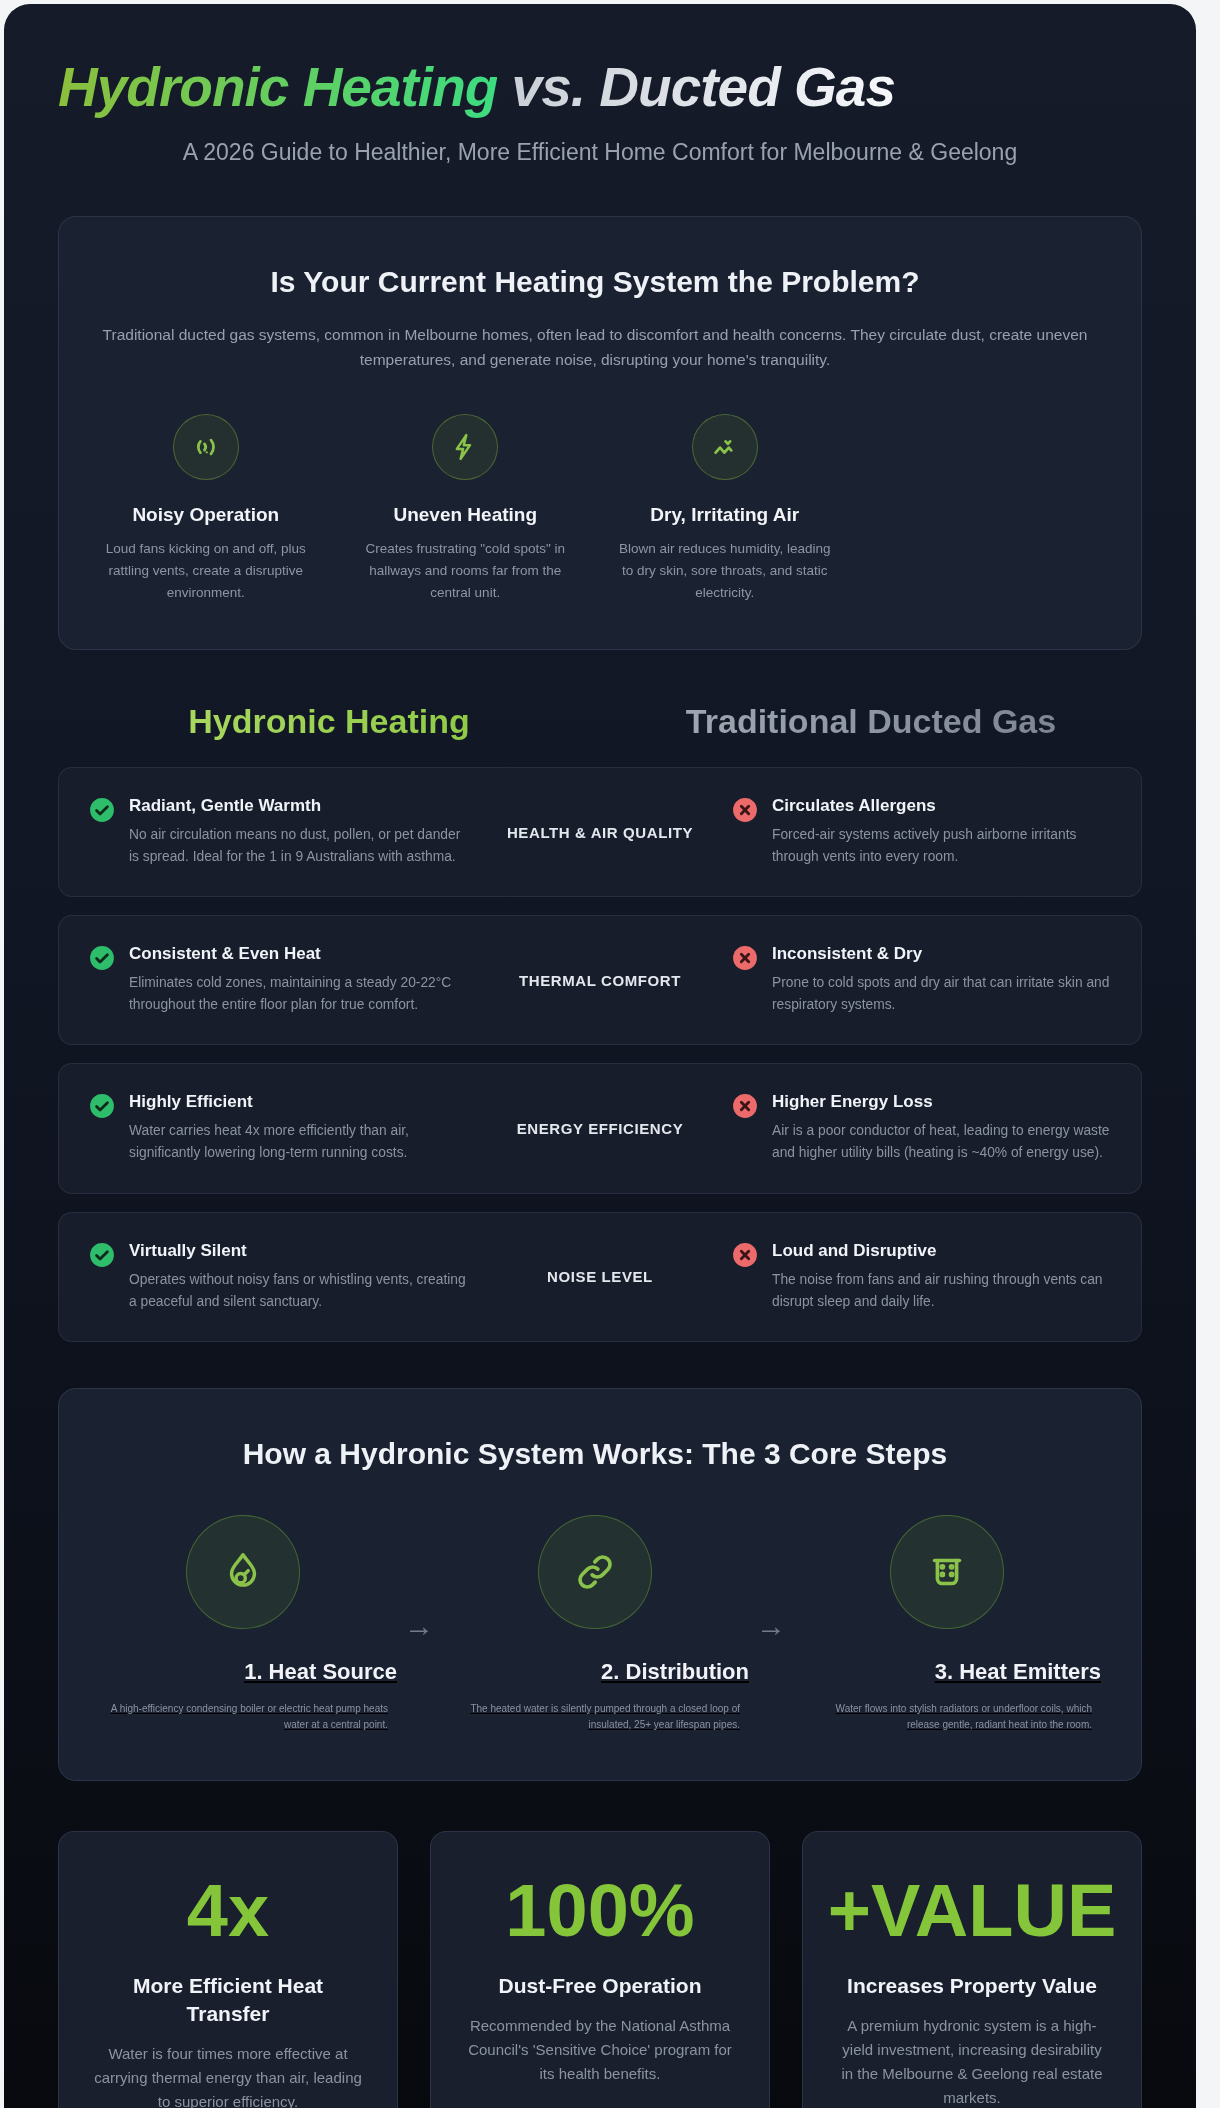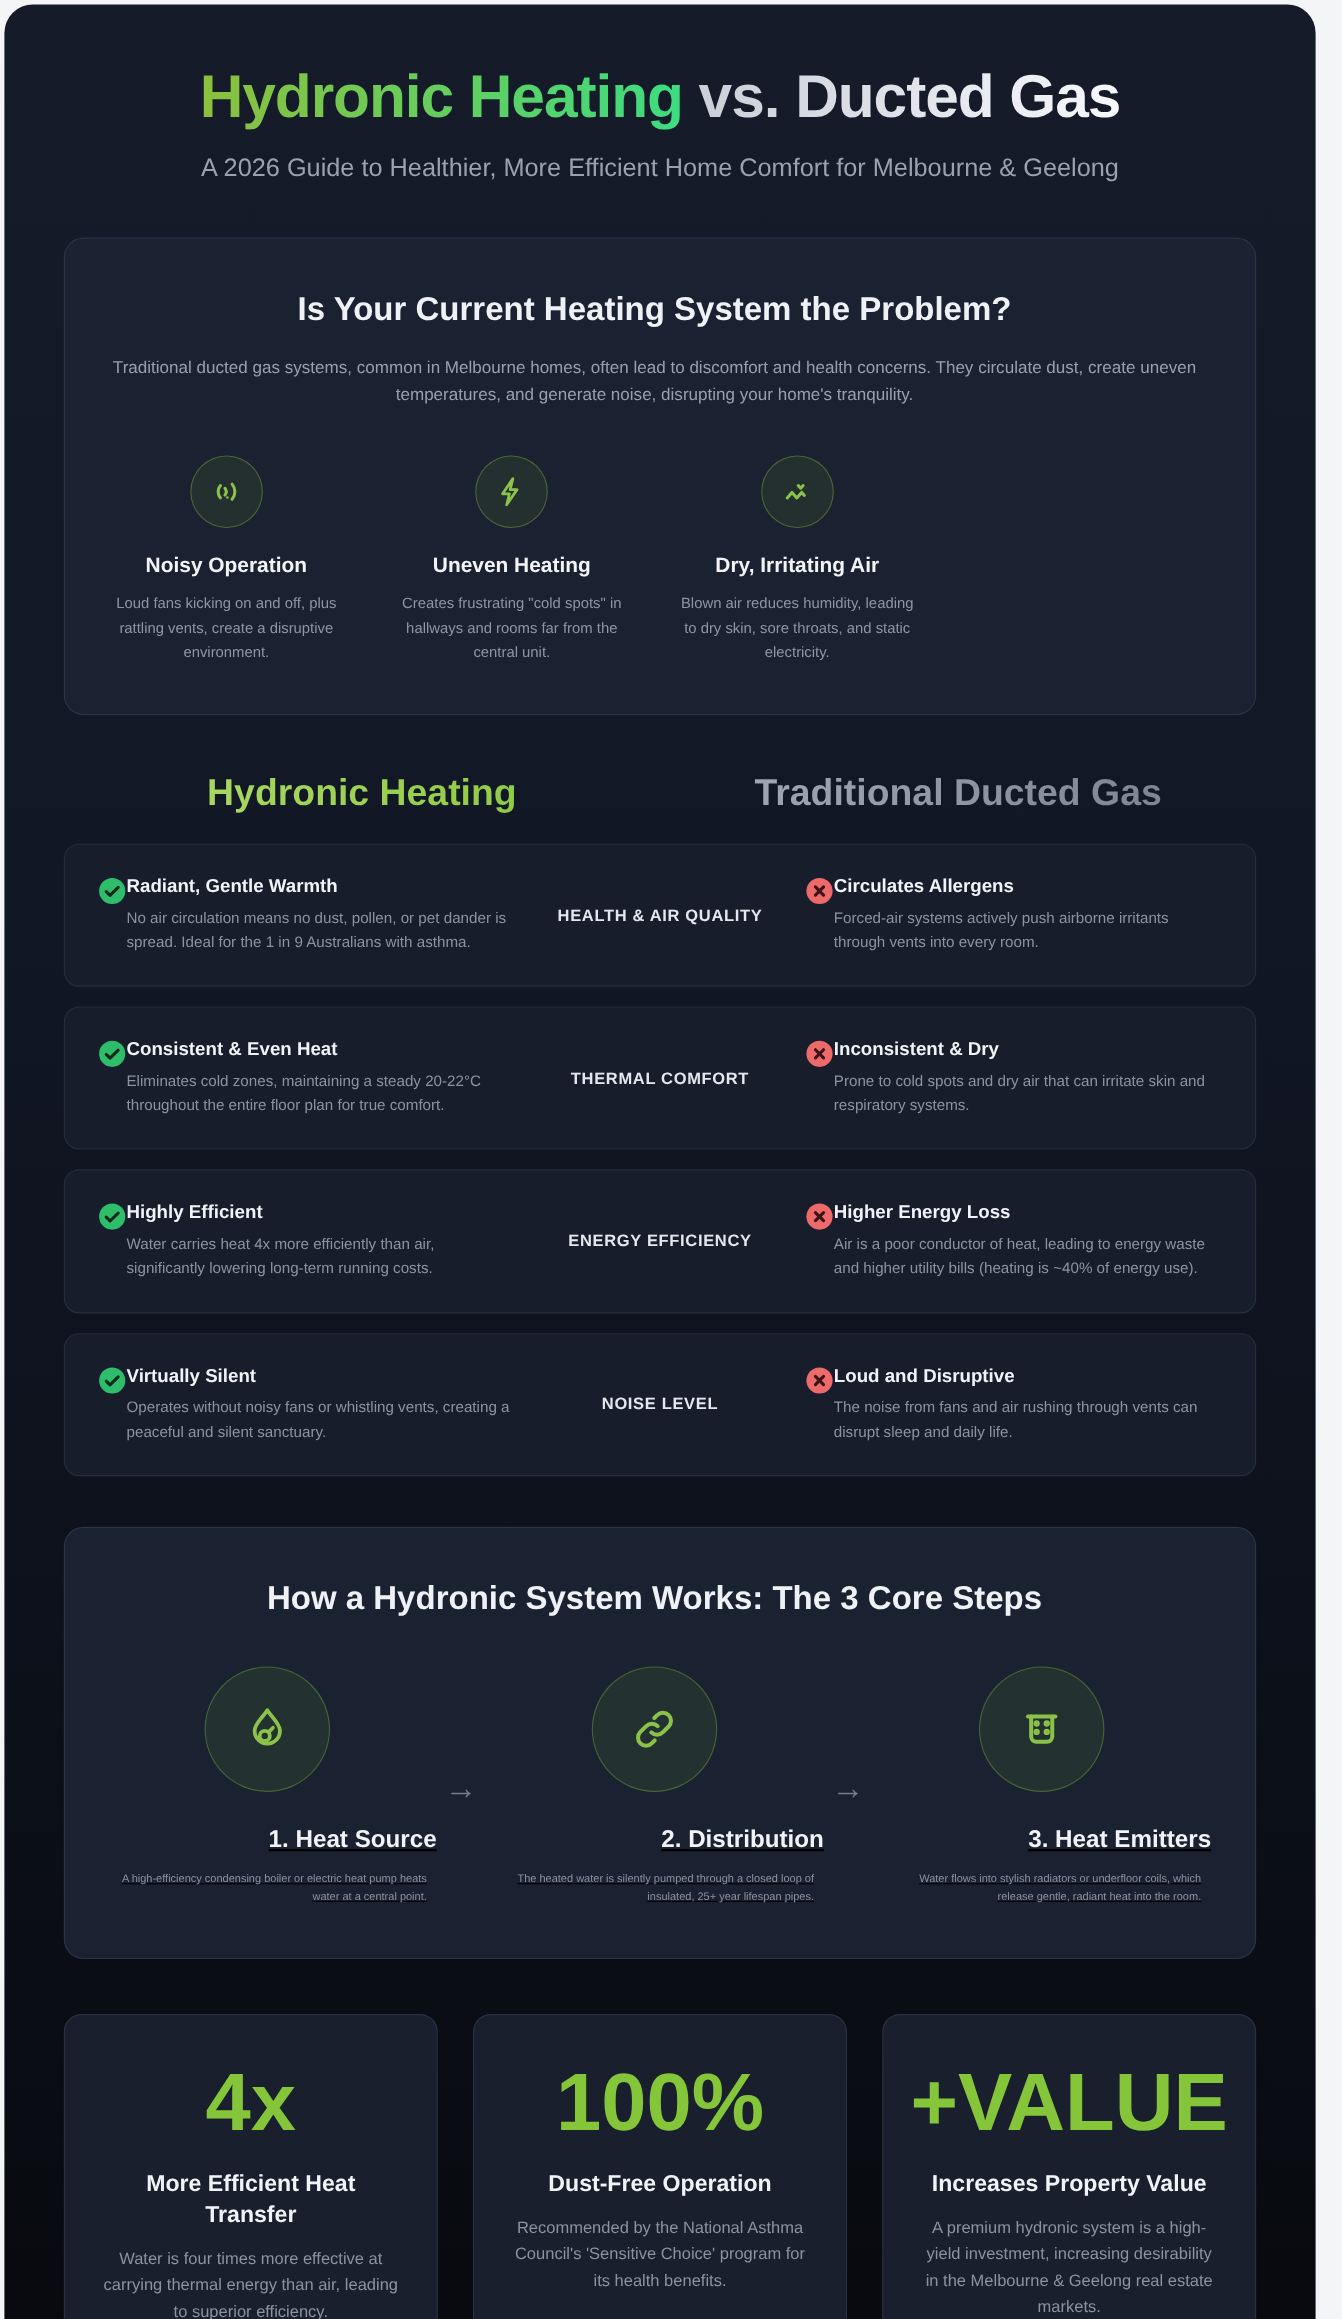--- a/index.html
+++ b/index.html
@@ -5,22 +5,22 @@
   html,body{margin:0;padding:0;background:#f4f5f7;font-family:"Liberation Sans",sans-serif;}
   .page{width:1220px;}
   .container{
     width:1192px;margin:4px 0 2px 4px;box-sizing:border-box;
     border-radius:26px;
     background:linear-gradient(180deg,#151b29 0%,#121726 38%,#0d111b 68%,#07090d 100%);
     padding:42px 54px 0 54px;
   }
   
   .main-title{
-    text-align:center;font-size:55px;font-weight:bold;letter-spacing:-1px;
-    margin:10px 0 0 0;line-height:1.15;
+    font-size:55px;font-weight:bold;letter-spacing:-1px;
+    margin:10px 0 0 0;line-height:1.15;font-style:italic;
   }
   .grad-green{background:linear-gradient(90deg,#8cbf3c,#3ddc81);-webkit-background-clip:text;background-clip:text;color:transparent;}
   .grad-silver{background:linear-gradient(90deg,#c9ced6,#f6f8fb);-webkit-background-clip:text;background-clip:text;color:transparent;}
   .subtitle{
     text-align:center;color:#9aa2af;font-size:23px;line-height:1.5;
     max-width:880px;margin:16px auto 0 auto;
   }
   
   .panel{
     background:#1a2130;border:1px solid rgba(90,105,135,0.28);border-radius:18px;
@@ -43,21 +43,21 @@
   
   .vs-headers{display:grid;grid-template-columns:1fr 1fr;margin:52px 0 26px 0;}
   .vs-headers h2{text-align:center;font-size:34px;font-weight:bold;margin:0;}
   .hdr-hydronic{background:linear-gradient(90deg,#b4dd6b,#84c53a);-webkit-background-clip:text;background-clip:text;color:transparent;}
   .hdr-ducted{background:linear-gradient(90deg,#a6aeb9,#767e8b);-webkit-background-clip:text;background-clip:text;color:transparent;}
   .vs-row{
     background:#171d2b;border:1px solid rgba(85,100,128,0.25);border-radius:14px;
     padding:28px 30px;margin-bottom:18px;
     display:grid;grid-template-columns:1fr 212px 1fr;gap:26px;align-items:center;
   }
-  .vs-side{display:flex;align-items:flex-start;}
+  .vs-side{display:flex;gap:14px;align-items:flex-start;}
   .badge{flex:0 0 auto;margin-top:1px;}
   .vs-side h4{font-size:17px;font-weight:bold;color:#f0f3f7;margin:0 0 8px 0;}
   .vs-side p{font-size:13.8px;color:#8b93a1;line-height:1.6;margin:0;}
   .vs-cat{
     text-align:center;font-size:15px;font-weight:bold;color:#e4e8ee;letter-spacing:0.6px;
   }
   
   .works-grid{display:grid;grid-template-columns:1fr 44px 1fr 44px 1fr;margin-top:44px;}
   .step{text-align:right;text-decoration:underline;}
   .step-circle{

